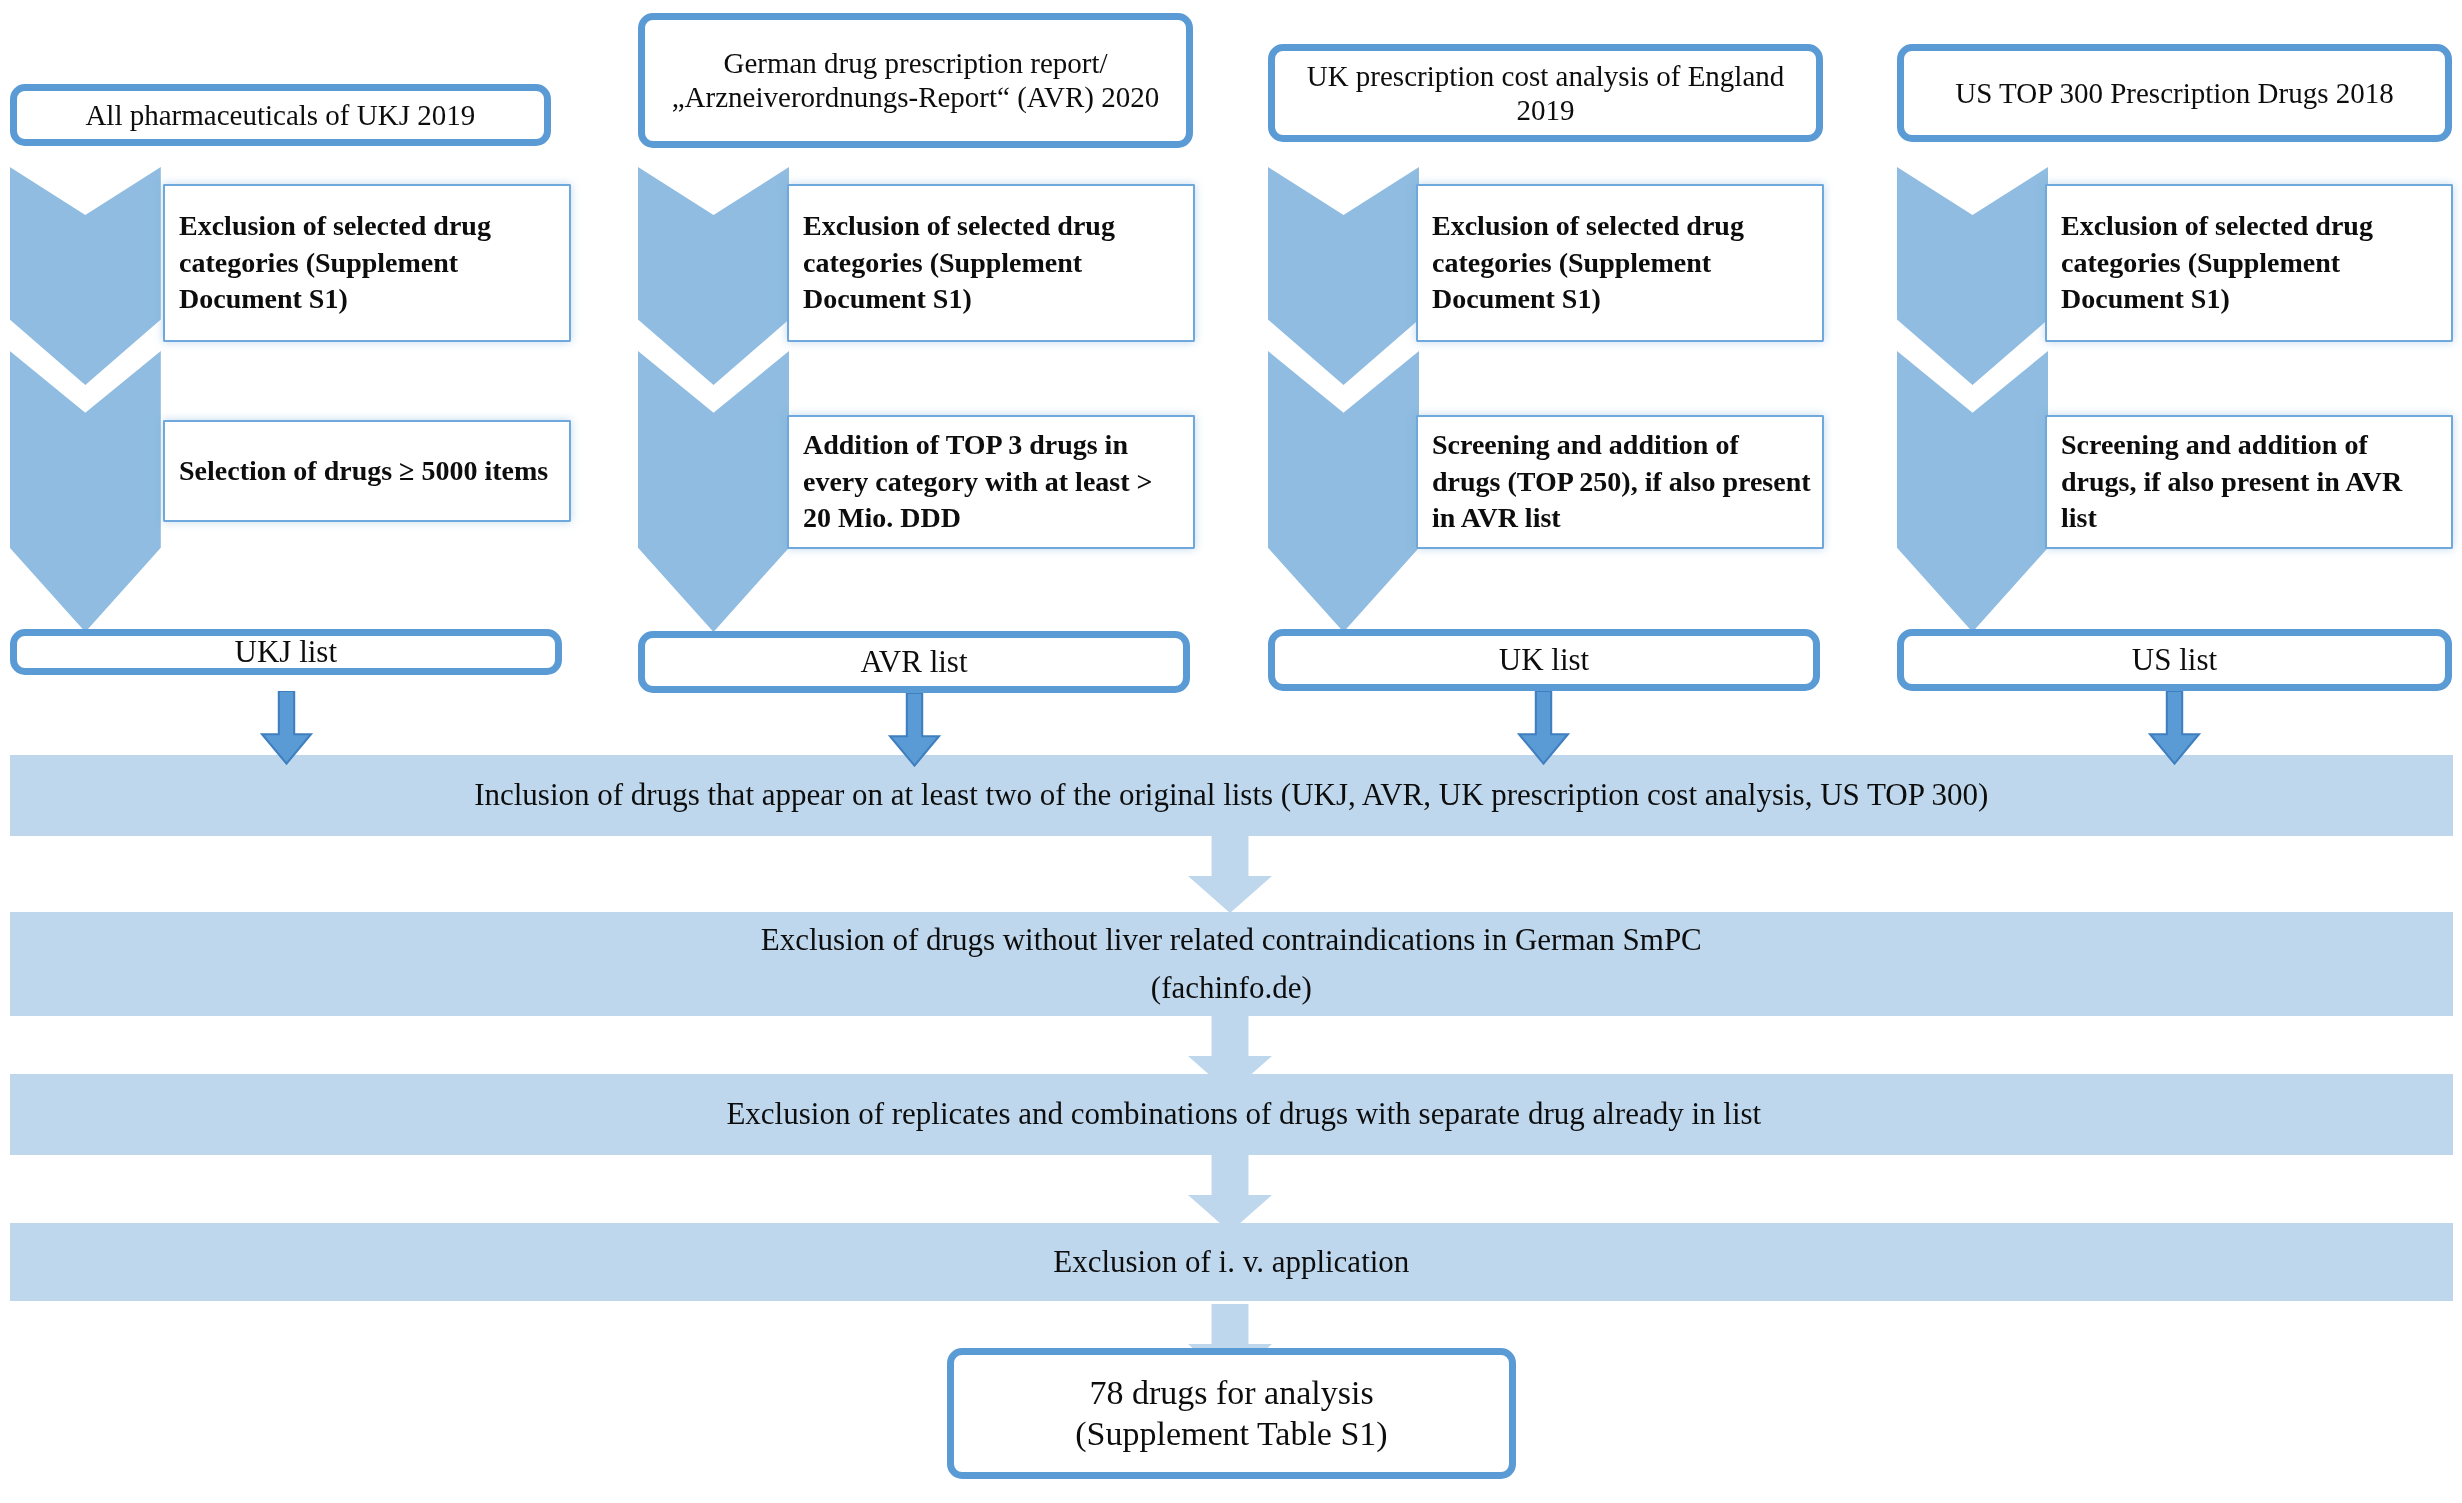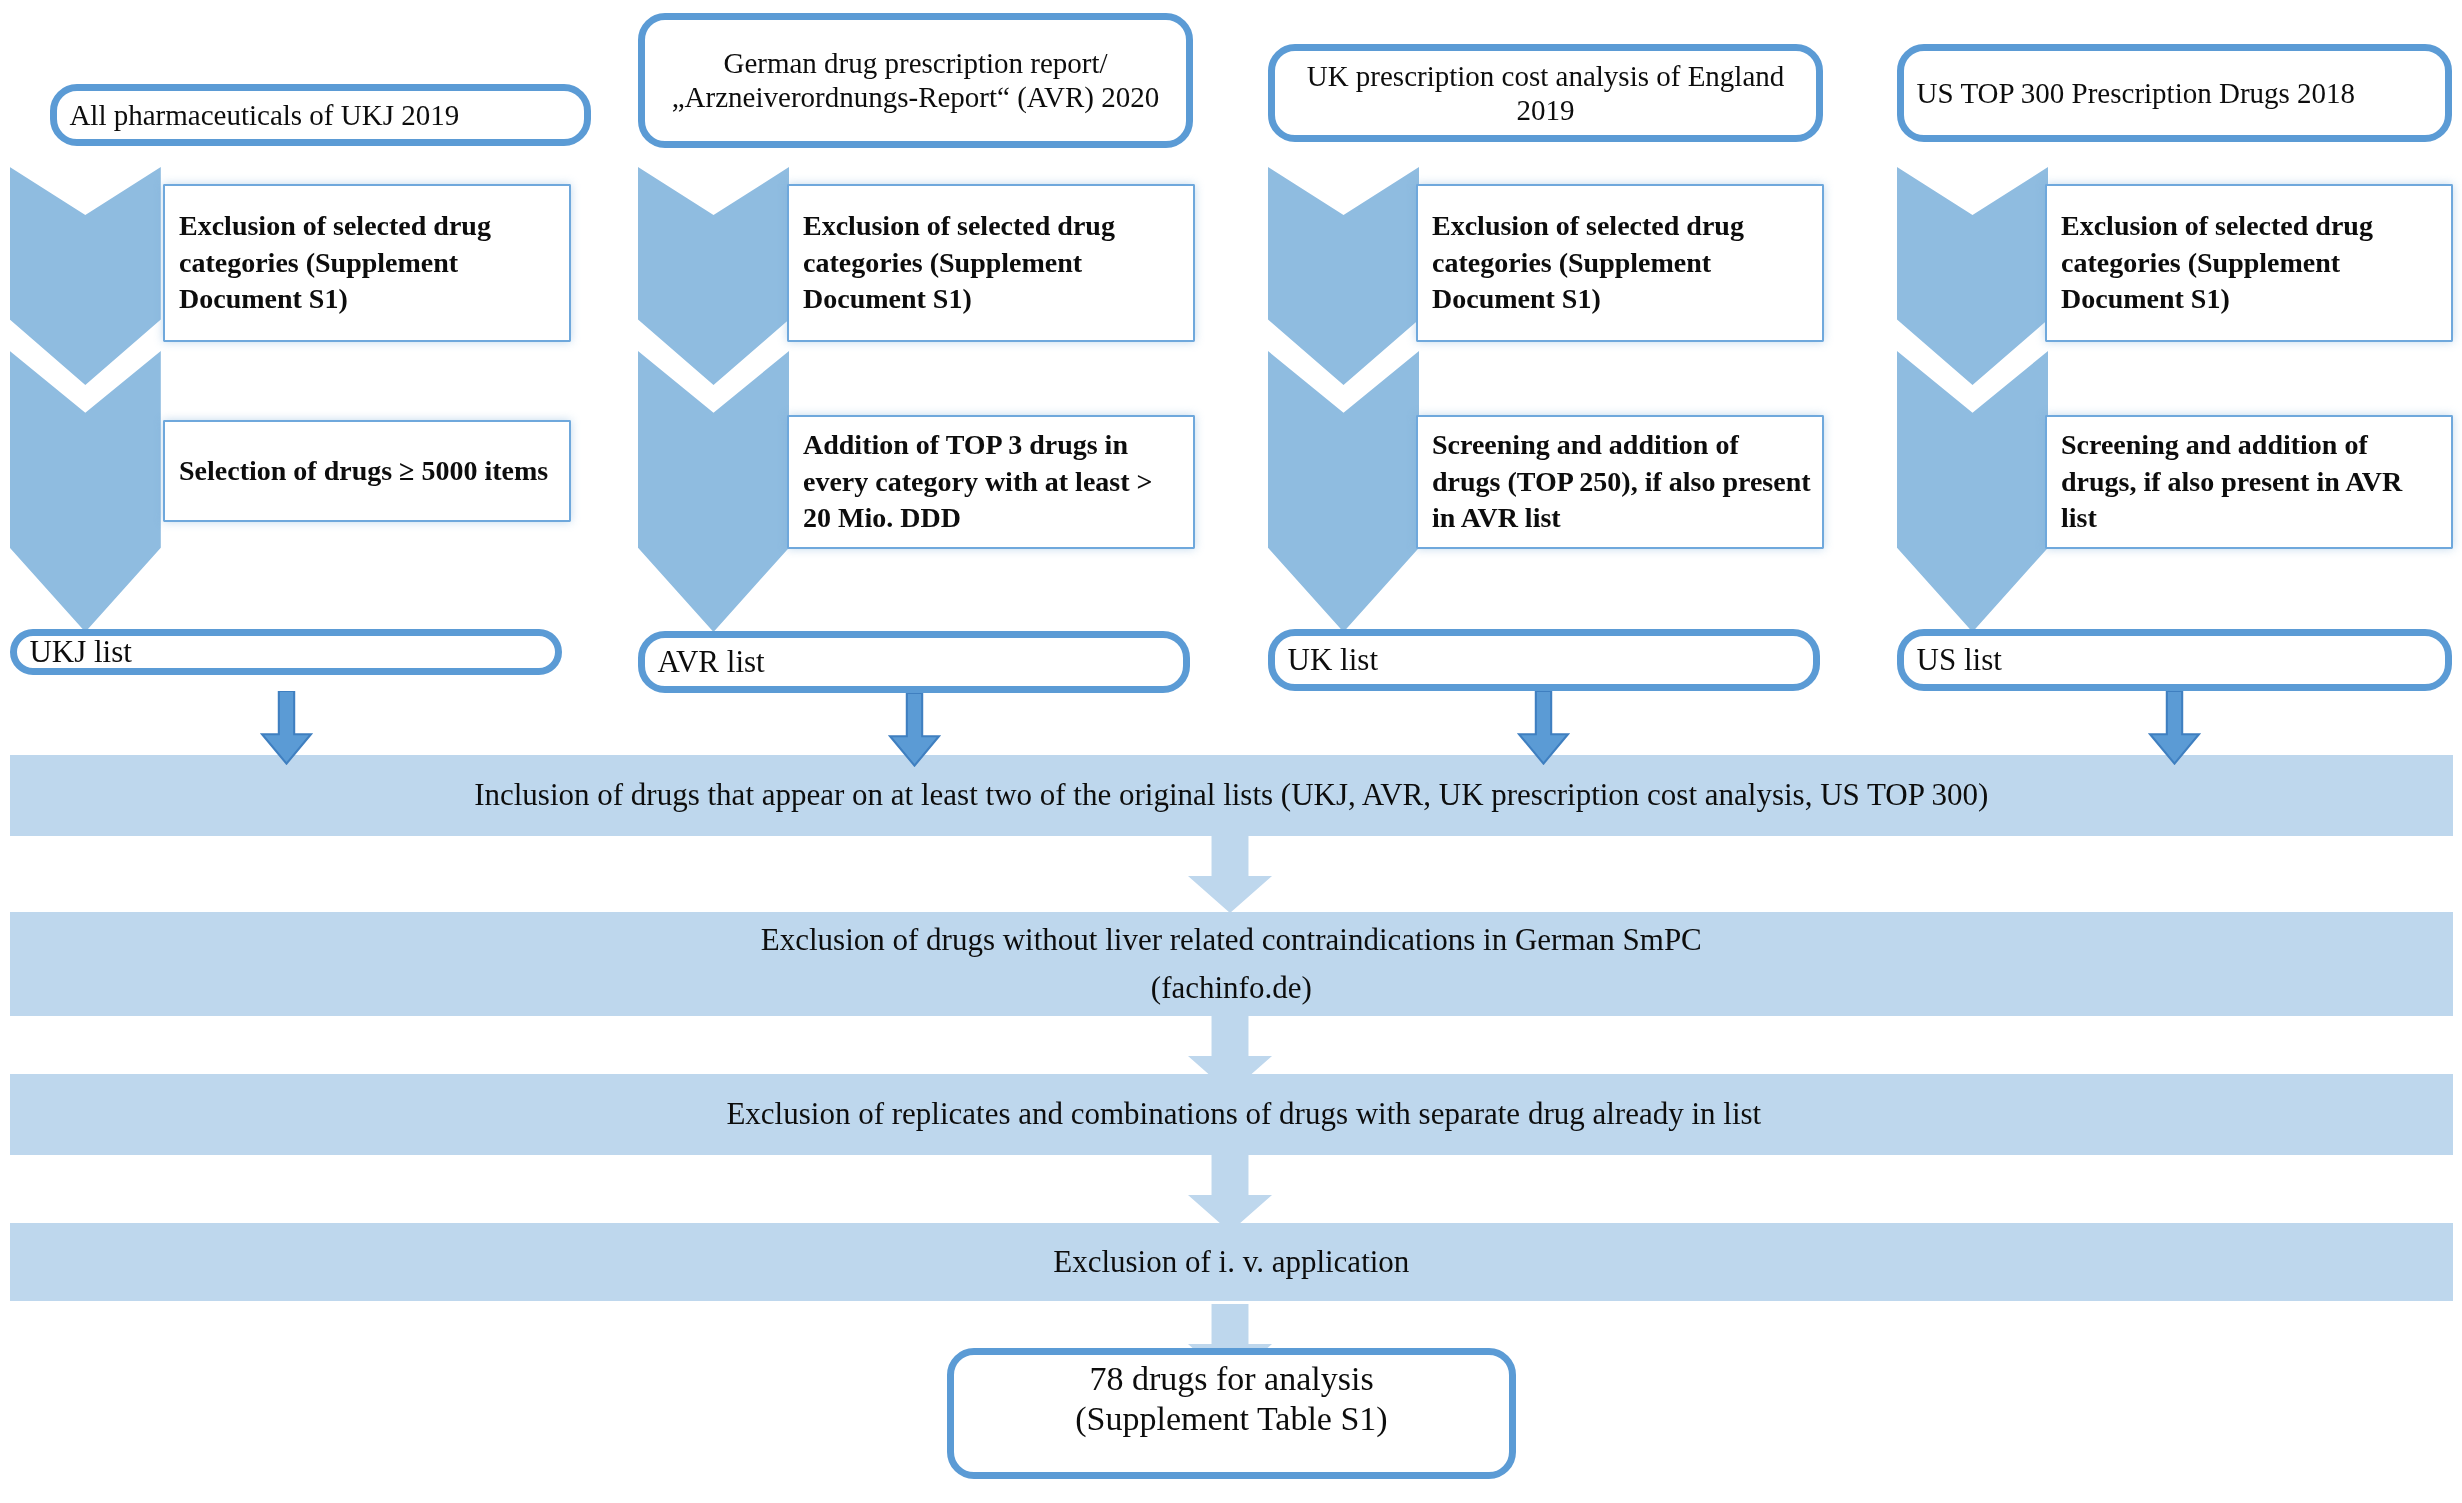--- a/index.html
+++ b/index.html
@@ -19,24 +19,24 @@
     background: #ffffff;
     overflow: hidden;
   }
 
   
   .rbox {
     position: absolute;
     box-sizing: border-box;
     background: #ffffff;
     border: 7.7px solid #5b9bd5;
-    border-radius: 27px;
+    border-radius: 15px;
     display: flex;
     align-items: center;
-    justify-content: flex-start;
+    justify-content: center;
     text-align: center;
     line-height: 1.18;
     padding: 4.2px 12.6px;
     z-index: 6;
   }
   .rbox .txt { display: block; }
 
   
   .sbox {
     position: absolute;
@@ -96,21 +96,21 @@
   .t-final{ font-size: 34px; }
 </style>
 </head>
 <body>
 
 <div id="page">
 
   <div class="chevron" style="left:9.8px; top:167px; width:151px; height:218px;"></div>
   <div class="chevron" style="left:9.8px; top:351px; width:151px; height:281px;"></div>
 
-  <div class="rbox t-hdr" style="left:9.8px; top:84px; width:541px; height:62px;margin-left:40px;">
+  <div class="rbox t-hdr" style="left:9.8px; top:84px; width:541px; height:62px;">
     <span class="txt">All pharmaceuticals of UKJ 2019</span>
   </div>
 
   <div class="sbox t-step" style="left:163px; top:184px; width:408px; height:158px;">
     <span>Exclusion of selected drug categories (Supplement Document S1)</span>
   </div>
 
   <div class="sbox t-step" style="left:163px; top:420px; width:408px; height:102px;">
     <span>Selection of drugs ≥ 5000 items</span>
   </div>

